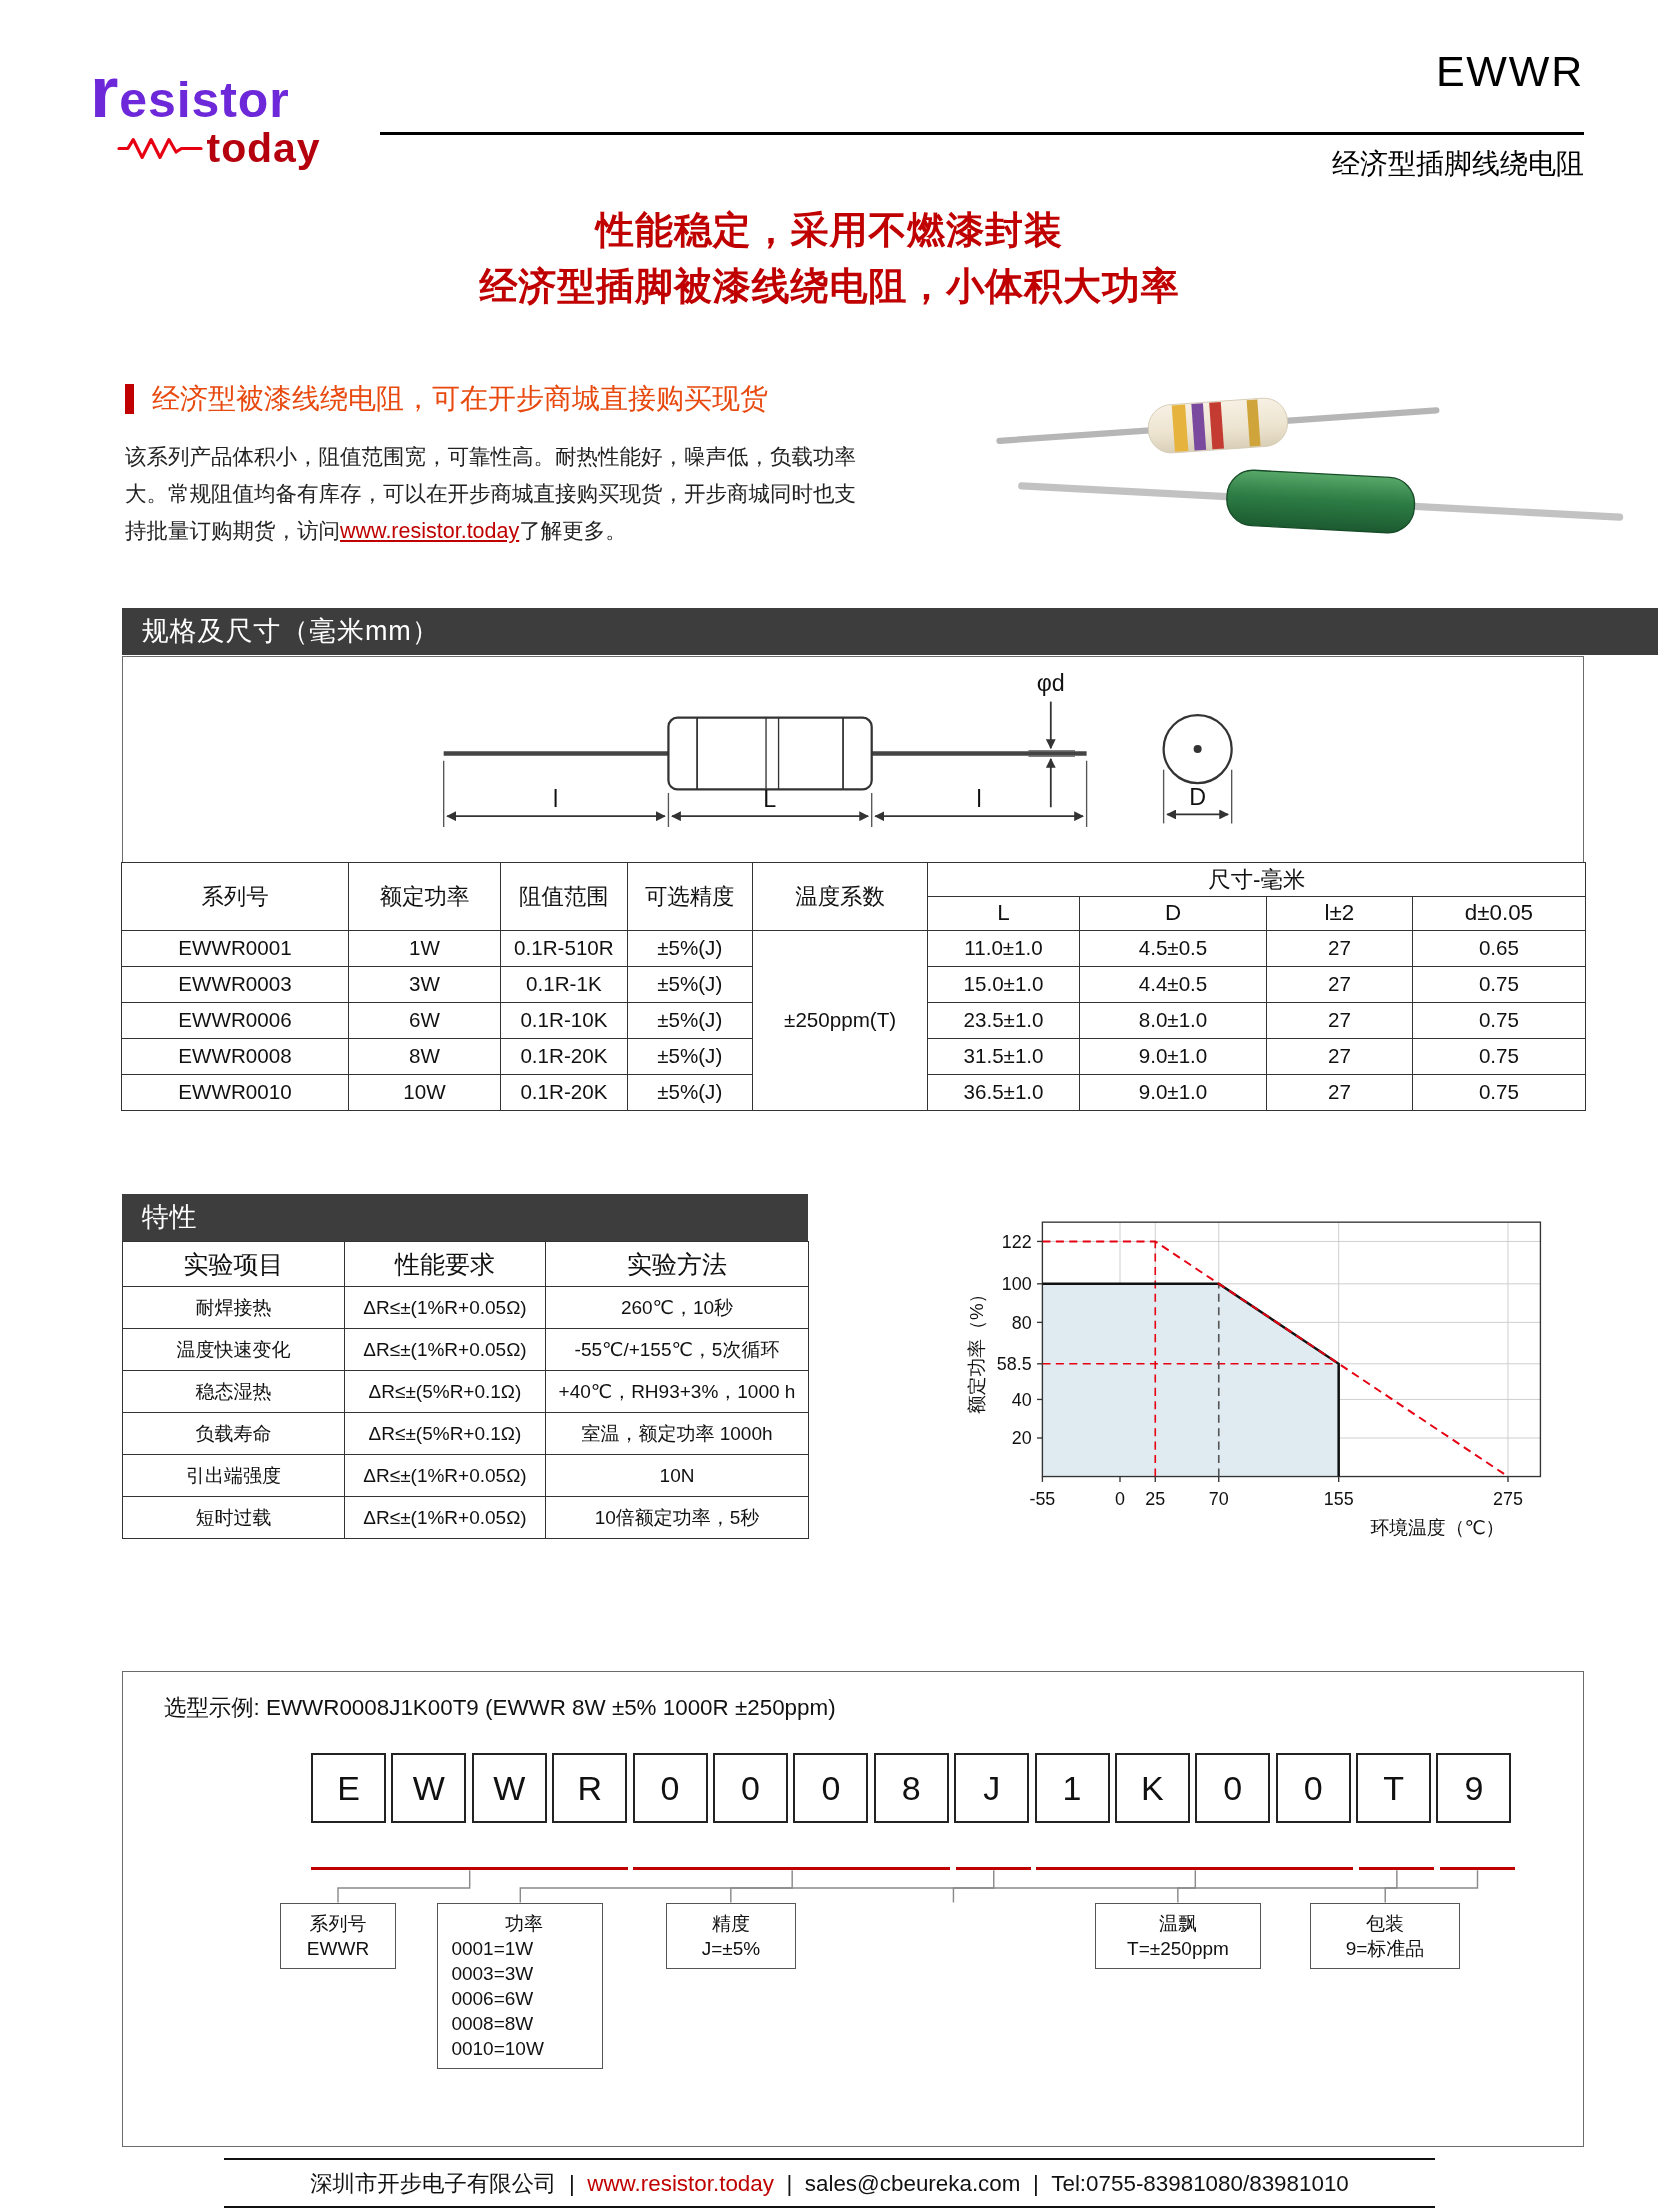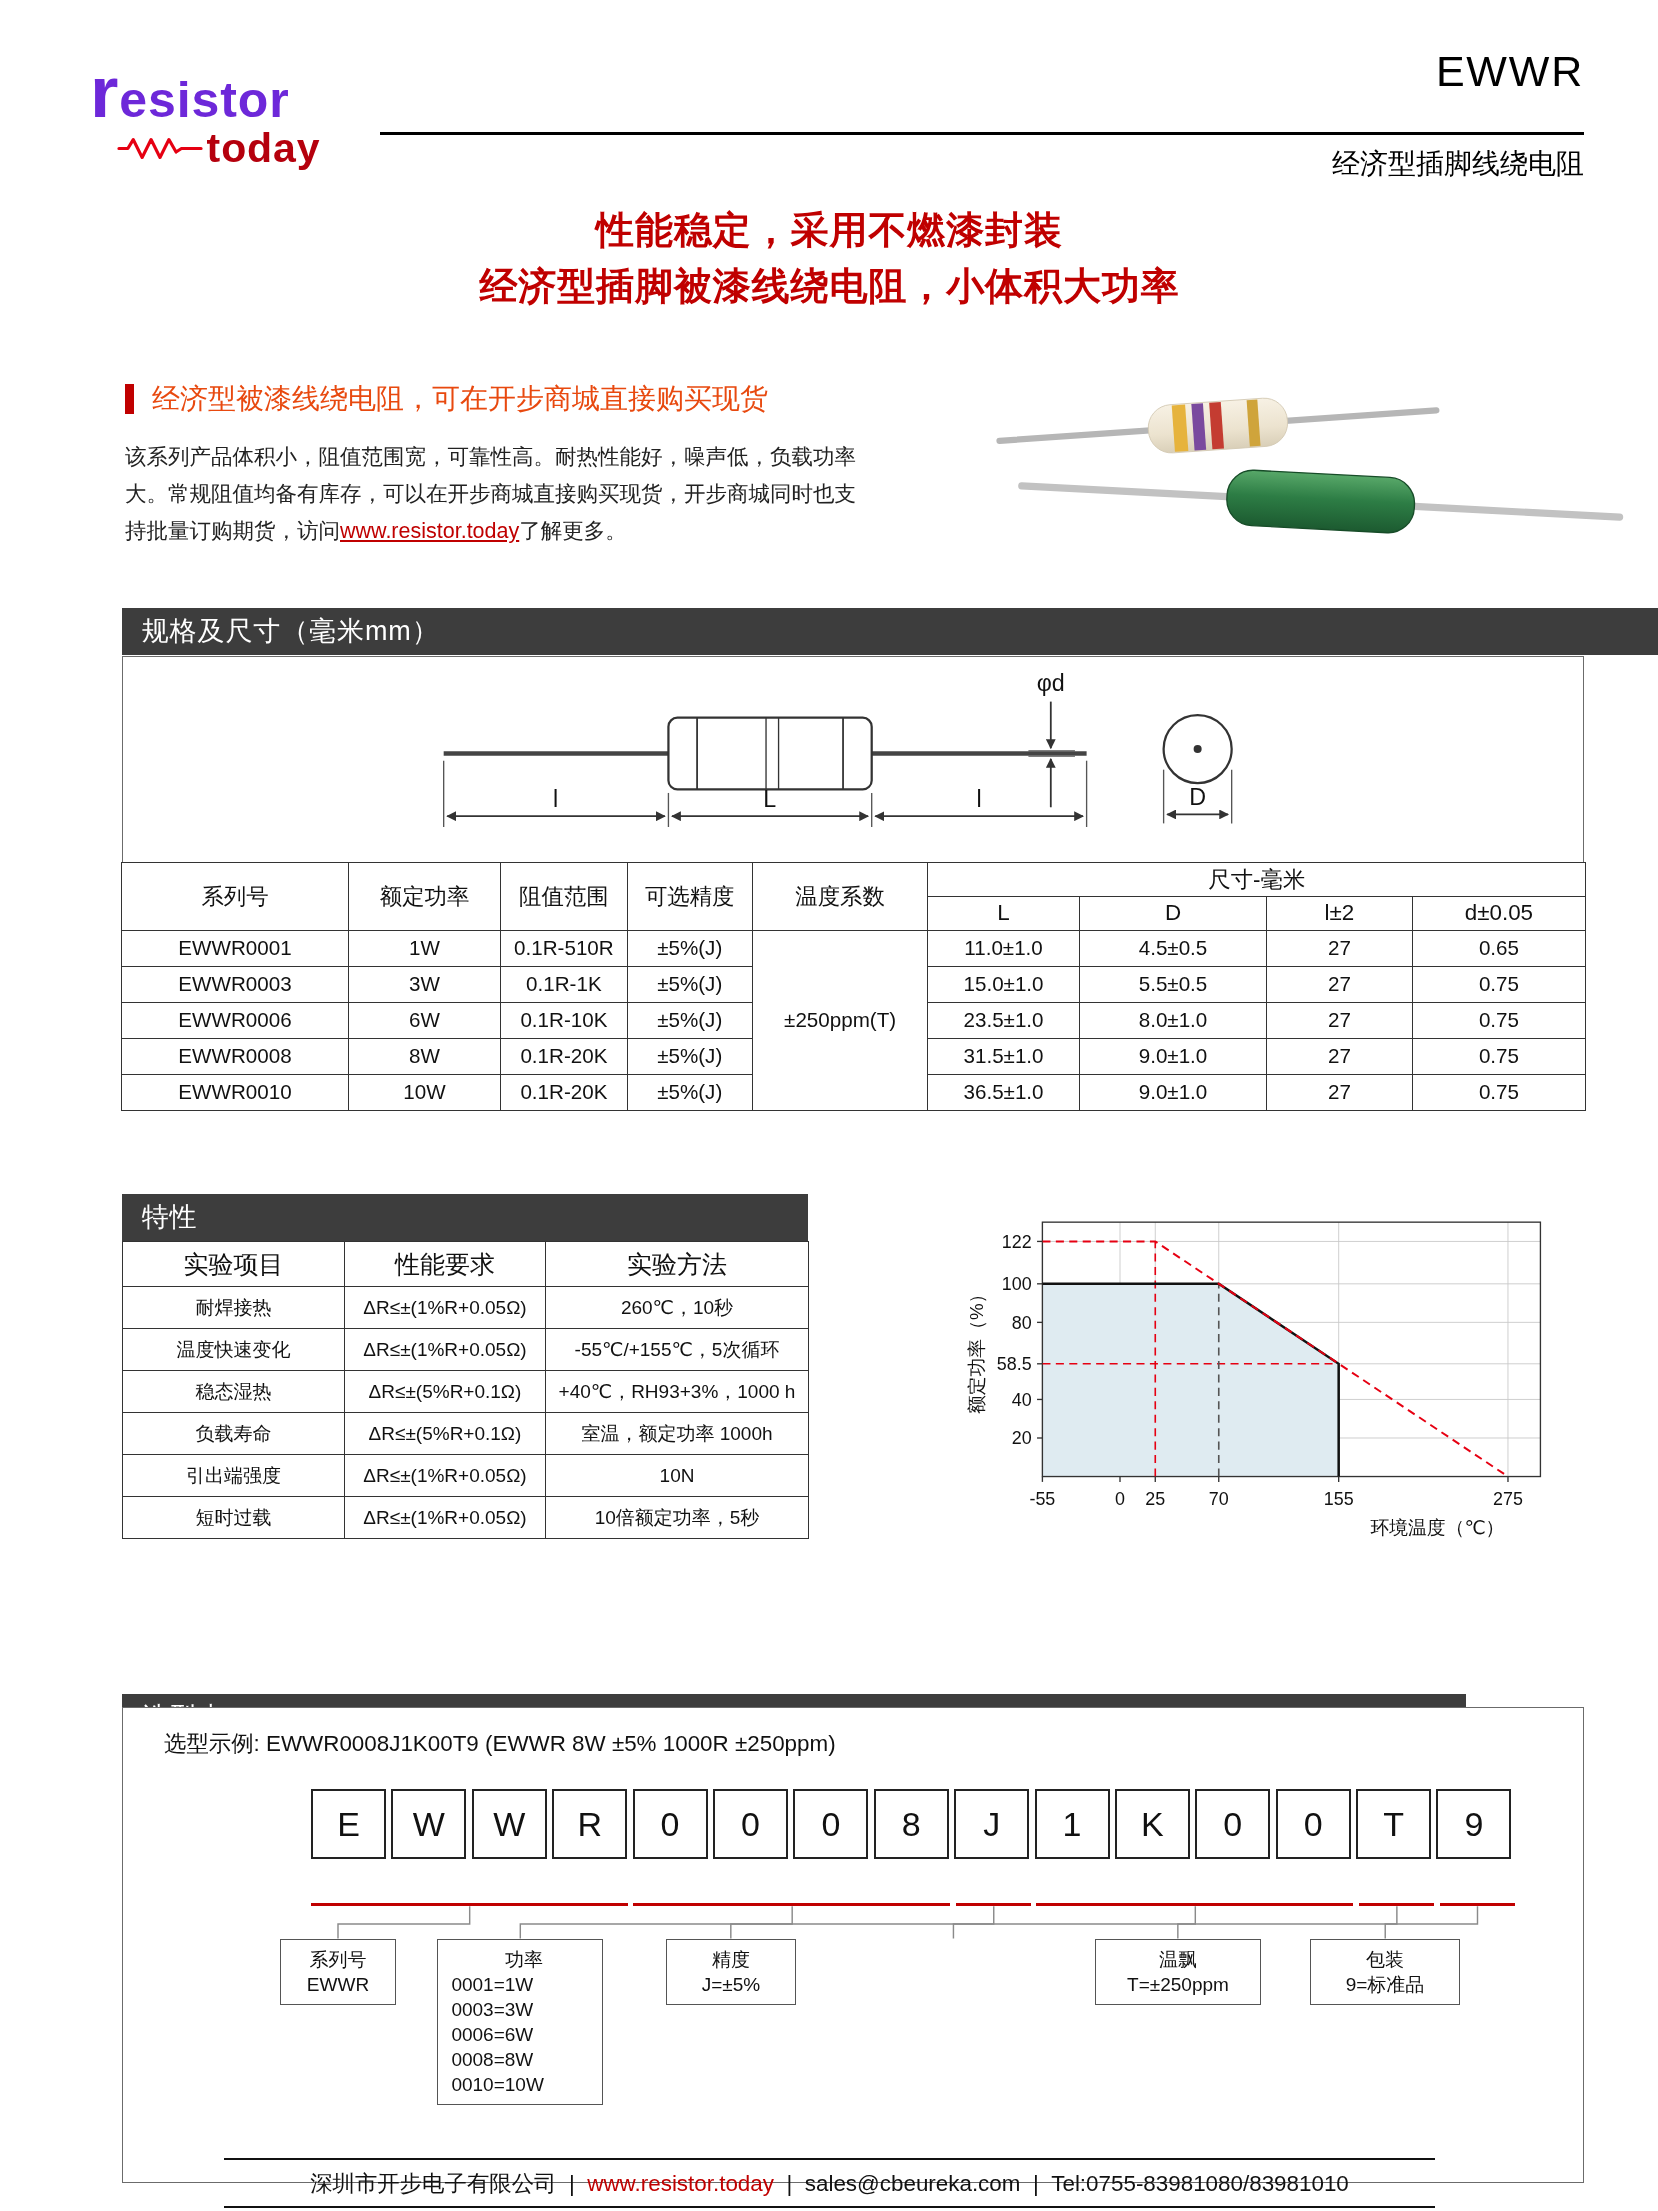--- a/index.html
+++ b/index.html
@@ -33,21 +33,21 @@
   .resistor-photo { position:absolute; left:922px; top:363px; width:708px; height:210px; }
 
   
   .section-bar { position:absolute; height:47px; background:#3d3d3d; color:#fff;
     font-size:27px; line-height:47px; padding-left:19.7px; letter-spacing:0.9px; }
   #spec-bar { left:122px; top:608px; width:1564px; }
   #feat-bar { left:122px; top:1194px; width:686px; }
   #sel-bar  { left:122px; top:1694px; width:1344px; }
   .outline-box { position:absolute; border:1.8px solid #6b6b6b; background:#fff; }
   #spec-box { left:122px; top:656px; width:1462px; height:454px; }
-  #sel-box  { left:122px; top:1671px; width:1462px; height:476px;margin-top:36px; }
+  #sel-box  { left:122px; top:1671px; width:1462px; height:476px; }
 
   #spec-diagram { position:absolute; left:16px; top:7.2px; width:1426px; height:197px; }
   #spec-diagram text { fill:#111; font-family:inherit; }
 
   table { border-collapse:collapse; background:#fff; }
   #spec-table { position:absolute; left:-1.8px; bottom:-1.8px; width:1465px; table-layout:fixed; }
   #spec-table th, #spec-table td { border:1.8px solid #333; text-align:center; vertical-align:middle; }
   #spec-table th { font-weight:normal; font-size:22.4px; height:34px; }
   #spec-table td { font-size:20.6px; height:36px; }
 
@@ -218,21 +218,21 @@
             <td>4.5±0.5</td>
             <td>27</td>
             <td>0.65</td>
           </tr>
           <tr>
             <td>EWWR0003</td>
             <td>3W</td>
             <td>0.1R-1K</td>
             <td>±5%(J)</td>
             <td>15.0±1.0</td>
-            <td>5.5±0.5</td>
+            <td>4.4±0.5</td>
             <td>27</td>
             <td>0.75</td>
           </tr>
           <tr>
             <td>EWWR0006</td>
             <td>6W</td>
             <td>0.1R-10K</td>
             <td>±5%(J)</td>
             <td>23.5±1.0</td>
             <td>8.0±1.0</td>

